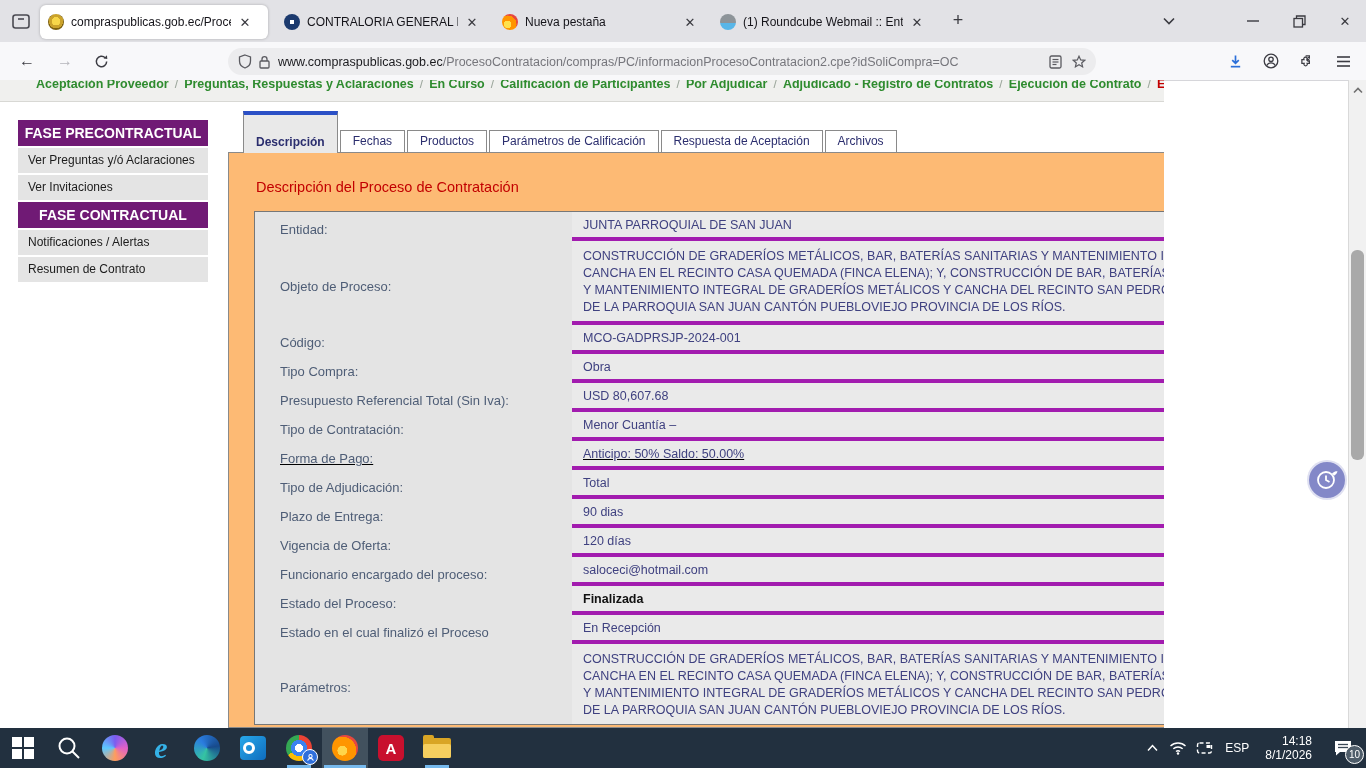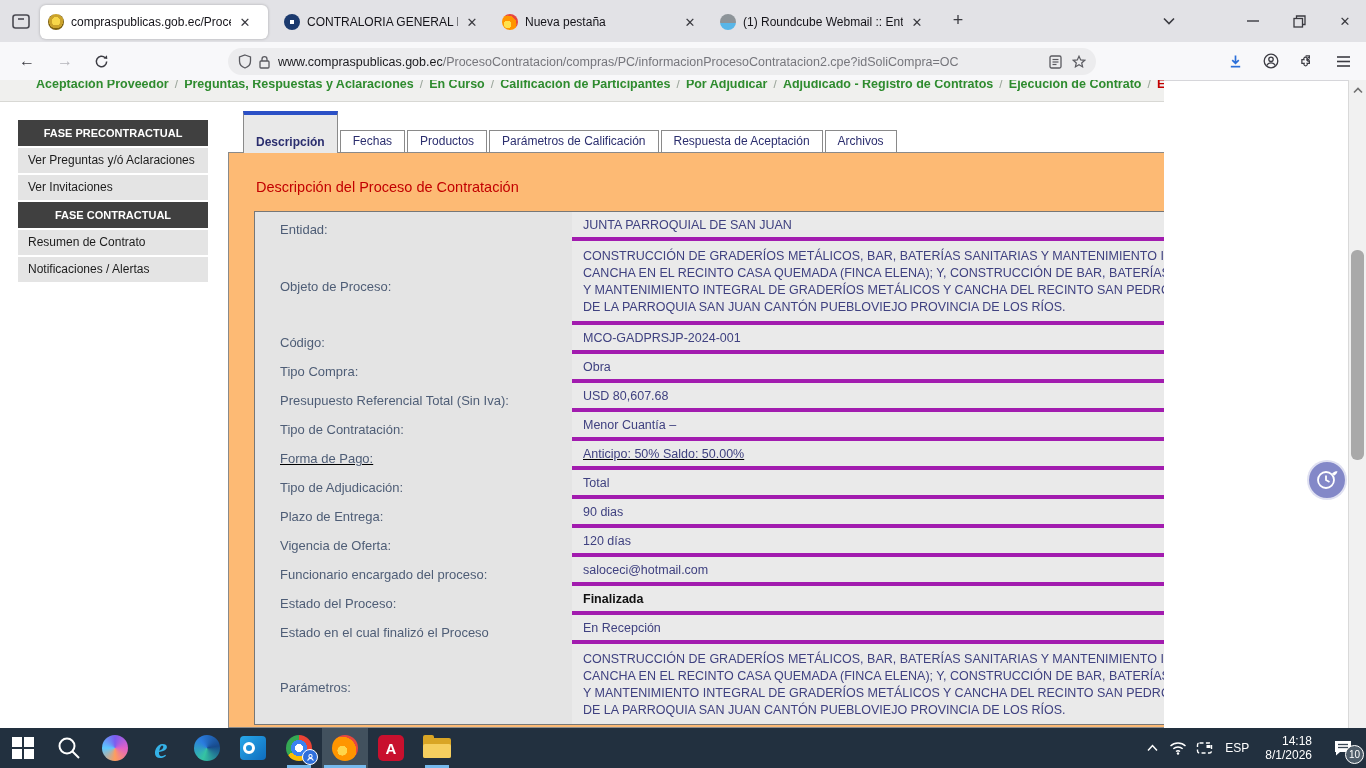--- a/index.html
+++ b/index.html
@@ -27,21 +27,21 @@
   #urltext{font-size:12.5px;margin-left:8px;white-space:nowrap;overflow:hidden;flex:1;color:#76767c;}
   #urltext .dom{color:#1b1b1f;}
   .url-right{display:flex;gap:10px;margin-left:8px;color:#5a5a60;}
   
   #pagearea{position:absolute;left:0;top:80px;width:1164px;height:648px;background:#ffffff;overflow:hidden;}
   #crumbband{position:absolute;left:0;top:0;width:1348px;height:21px;background:#f0f0ee;border-bottom:1px solid #d8d8d4;overflow:hidden;}
   #breadcrumb{position:absolute;left:36px;top:-3px;font-size:12.5px;font-weight:bold;white-space:nowrap;}
   .crumb{color:var(--green);} .crumb.current{color:var(--red);}
   .crumb-sep{color:#9aa59a;font-weight:normal;padding:0 6px;}
   #sidebar{position:absolute;left:18px;top:40px;width:190px;}
-  .sb-head{background:#404040;color:#fff;font-size:11px;font-weight:bold;text-align:center;height:26px;line-height:26px;margin-bottom:2px;}
+  .sb-head{background:#701a75;color:#fff;font-size:14px;font-weight:bold;text-align:center;height:26px;line-height:26px;margin-bottom:2px;}
   .sb-item{background:#e4e4e4;color:#1c1c1c;font-size:12px;height:25px;line-height:25px;padding-left:10px;margin-bottom:2px;cursor:pointer;}
   #ptabs{position:absolute;left:243px;top:47px;height:25px;display:flex;align-items:flex-end;}
   .ptab{background:#fff;border:1px solid #8a8a8a;border-bottom:none;font-size:12px;color:#2b2e6e;padding:3px 12px 4px 12px;margin-right:2px;position:relative;z-index:2;}
   .ptab.active{background:#e9e9e9;border-top:4px solid var(--accent);padding-top:20px;font-weight:bold;margin-bottom:-1px;}
   #panel{position:absolute;left:228px;top:72px;width:1075px;height:576px;background:#fdba74;border:1px solid #8a8a8a;box-sizing:border-box;}
   #ptitle{position:absolute;left:27px;top:26px;font-size:14.5px;color:var(--red);}
   #dtable{position:absolute;left:25px;top:58px;width:1012px;border:1px solid #777;background:#e4e4e4;}
   .trow{display:flex;}
   .tlabel{width:317px;flex:0 0 317px;box-sizing:border-box;padding:6px 8px 0 25px;font-size:13px;color:#4e5d76;background:#e4e4e4;display:flex;align-items:center;}
   .tvalue{flex:1;box-sizing:border-box;padding:5px 10px 4px 11px;font-size:12.5px;line-height:17px;color:#3f4180;background:#eaeaea;border-bottom:4px solid #a21caf;display:flex;align-items:center;}
@@ -198,22 +198,22 @@
   <div id="pagearea">
     <div id="crumbband">
       <div id="breadcrumb"><span class="crumb">Aceptación Proveedor</span><span class="crumb-sep">/</span><span class="crumb">Preguntas, Respuestas y Aclaraciones</span><span class="crumb-sep">/</span><span class="crumb">En Curso</span><span class="crumb-sep">/</span><span class="crumb">Calificación de Participantes</span><span class="crumb-sep">/</span><span class="crumb">Por Adjudicar</span><span class="crumb-sep">/</span><span class="crumb">Adjudicado - Registro de Contratos</span><span class="crumb-sep">/</span><span class="crumb">Ejecución de Contrato</span><span class="crumb-sep">/</span><span class="crumb current">En Recepción</span></div>
     </div>
 
     <div id="sidebar">
         <div class="sb-head">FASE PRECONTRACTUAL</div>
         <div class="sb-item">Ver Preguntas y/ó Aclaraciones</div>
         <div class="sb-item">Ver Invitaciones</div>
         <div class="sb-head">FASE CONTRACTUAL</div>
+        <div class="sb-item">Notificaciones / Alertas</div>
         <div class="sb-item">Resumen de Contrato</div>
-        <div class="sb-item">Notificaciones / Alertas</div>
       </div>
 
     <div id="ptabs">
         <div class="ptab active">Descripción</div>
         <div class="ptab">Fechas</div>
         <div class="ptab">Productos</div>
         <div class="ptab">Parámetros de Calificación</div>
         <div class="ptab">Respuesta de Aceptación</div>
         <div class="ptab">Archivos</div>
       </div>

